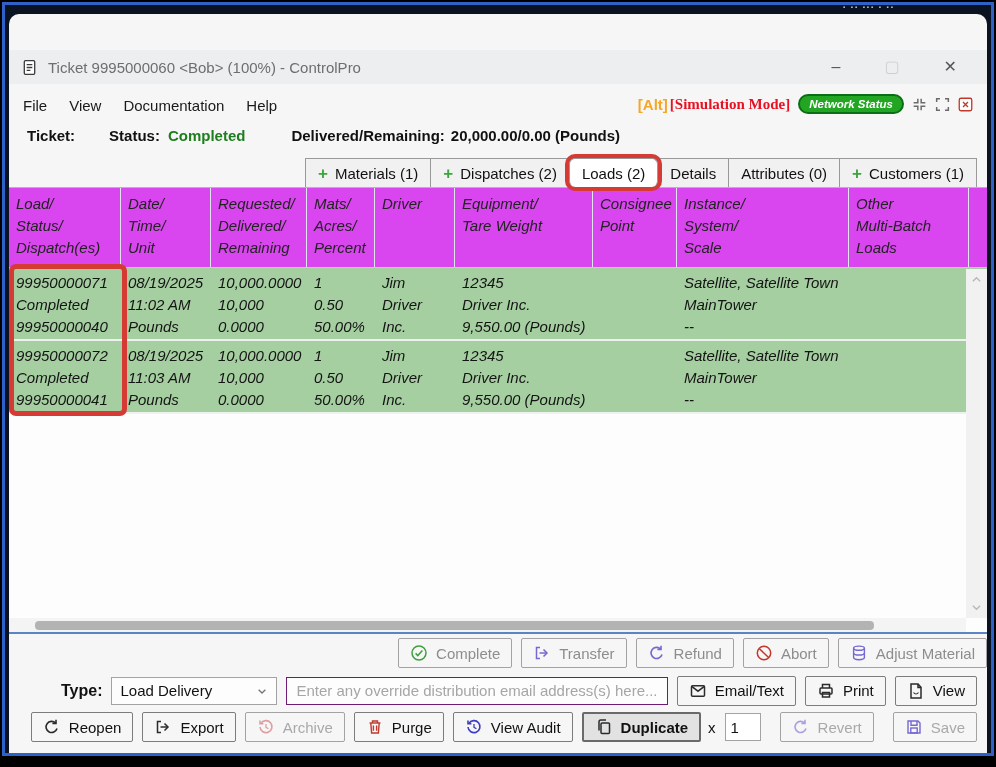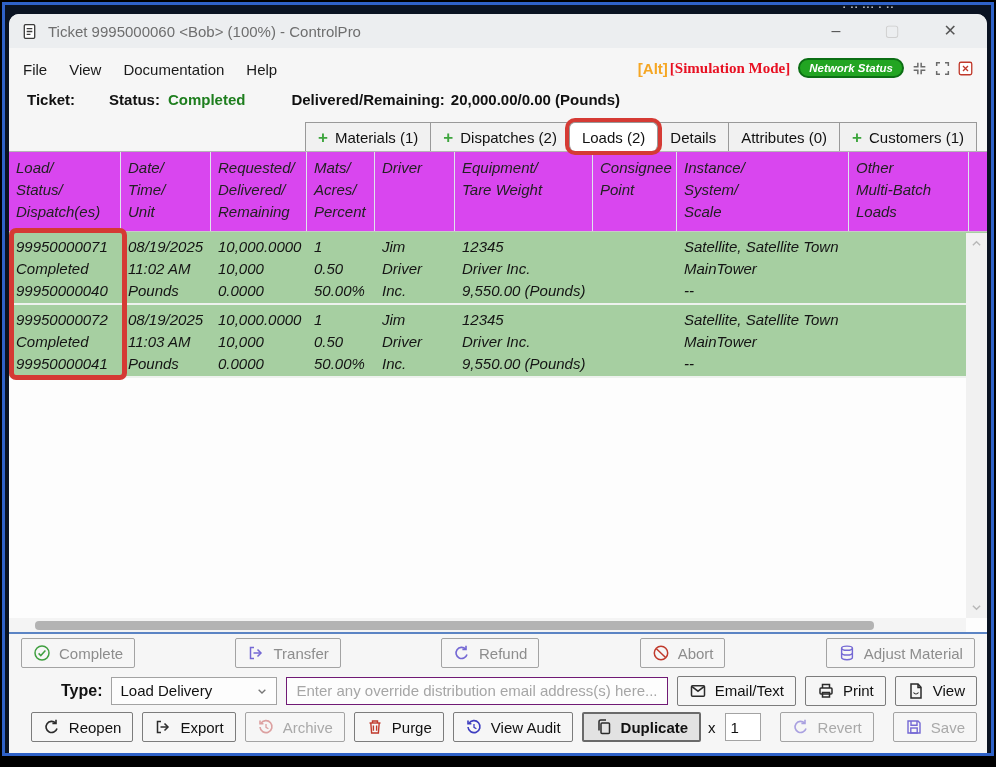--- a/index.html
+++ b/index.html
@@ -2,21 +2,21 @@
 <html><head>
 <meta charset="utf-8">
 <style>
   * { margin:0; padding:0; box-sizing:border-box; }
   html,body { width:996px; height:767px; overflow:hidden; background:#000; font-family:"Liberation Sans",sans-serif; }
   .frame { position:absolute; left:2px; top:2px; right:2px; bottom:11px; border:3px solid #2f62c8; background:#0a1322; }
   .artifact { position:absolute; top:-1px; right:28px; width:120px; height:6px; color:rgba(255,255,255,.75); font-size:6px; letter-spacing:2px; overflow:hidden; }
   .window { position:absolute; left:4px; right:4px; top:9px; bottom:0; background:#f6f6f6; border-radius:10px 10px 0 0; overflow:hidden; display:flex; flex-direction:column; }
 
   
-  .titlebar { height:34px; background:#eceef0; display:flex; align-items:center; padding:12px 12px; flex:0 0 auto; }
+  .titlebar { height:34px; background:#eceef0; display:flex; align-items:center; padding:12px 12px; flex:0 0 auto;margin-top:36px; }
   .doc-ic { width:17px; height:17px; margin-right:10px; }
   .title { color:#6e6e6e; font-size:15px; }
   .tb-controls { margin-left:auto; display:flex; align-items:center; gap:44px; padding-right:18px; }
   .tb-btn { font-size:16px; color:#555; line-height:1; cursor:default; }
   .tb-max { color:#cfcfcf; }
 
   
   .menubar { height:30px; display:flex; align-items:flex-end; padding:0 14px; gap:22px; font-size:15px; color:#1a1a1a; flex:0 0 auto; }
   .menu-item { cursor:default; }
   .menu-right { margin-left:auto; display:flex; align-items:center; gap:8px; }
@@ -57,21 +57,21 @@
   .hthumb { position:absolute; left:26px; right:92px; top:2.5px; height:9px; background:#b3b3b3; border-radius:4px; }
 
   .divider { height:2px; background:#5b84c4; flex:0 0 auto; }
 
   
   .btn { display:inline-flex; align-items:center; gap:8px; height:30px; padding:0 11px; background:#f6f6f6; border:1px solid #a3a3a3; border-radius:2px; font-size:15px; cursor:pointer; font-family:"Liberation Sans",sans-serif; }
   .btn svg { width:18px; height:18px; flex:0 0 auto; }
   .gtxt { color:#8d8d8d; }
   .ktxt { color:#111; }
   .dtxt { color:#a9a9a9; }
-  .row-actions1 { height:38px; display:flex; justify-content:space-between; align-items:center; gap:9px; padding:0 12px; flex:0 0 auto; }
+  .row-actions1 { height:38px; display:flex; justify-content:flex-end; align-items:center; gap:9px; padding:0 0; flex:0 0 auto; }
   .row-actions2 { height:37px; display:flex; align-items:center; gap:9px; padding:0 10px 0 52px; flex:0 0 auto; }
   .type-select { height:28px; width:166px; border:1px solid #a3a3a3; background:#fdfdfd; display:flex; align-items:center; padding:0 8px; font-size:15px; color:#111; cursor:pointer; }
   .type-select svg { width:12px; height:12px; margin-left:auto; color:#777; }
   .email-input { flex:1; height:28px; border:1px solid #701a75; background:#fdfdfd; font-family:"Liberation Sans",sans-serif; font-size:15px; padding:0 9px; color:#333; }
   .email-input::placeholder { color:#a6a6a6; }
   .row-bottom { height:44px; display:flex; justify-content:flex-end; align-items:center; gap:9px; padding:0 10px 8px 10px; flex:0 0 auto; }
   .btn.strong { border-color:#7c7c7c; }
   .btn.focused { background:#e2e2e2; border:2px solid #6a6a6a; }
   .mult-lbl { font-size:15px; color:#111; margin-left:-2px; }
   .mult-input { width:36px; height:28px; border:1px solid #a3a3a3; background:#fff; font-family:"Liberation Sans",sans-serif; font-size:15px; padding:0 5px; color:#111; }

